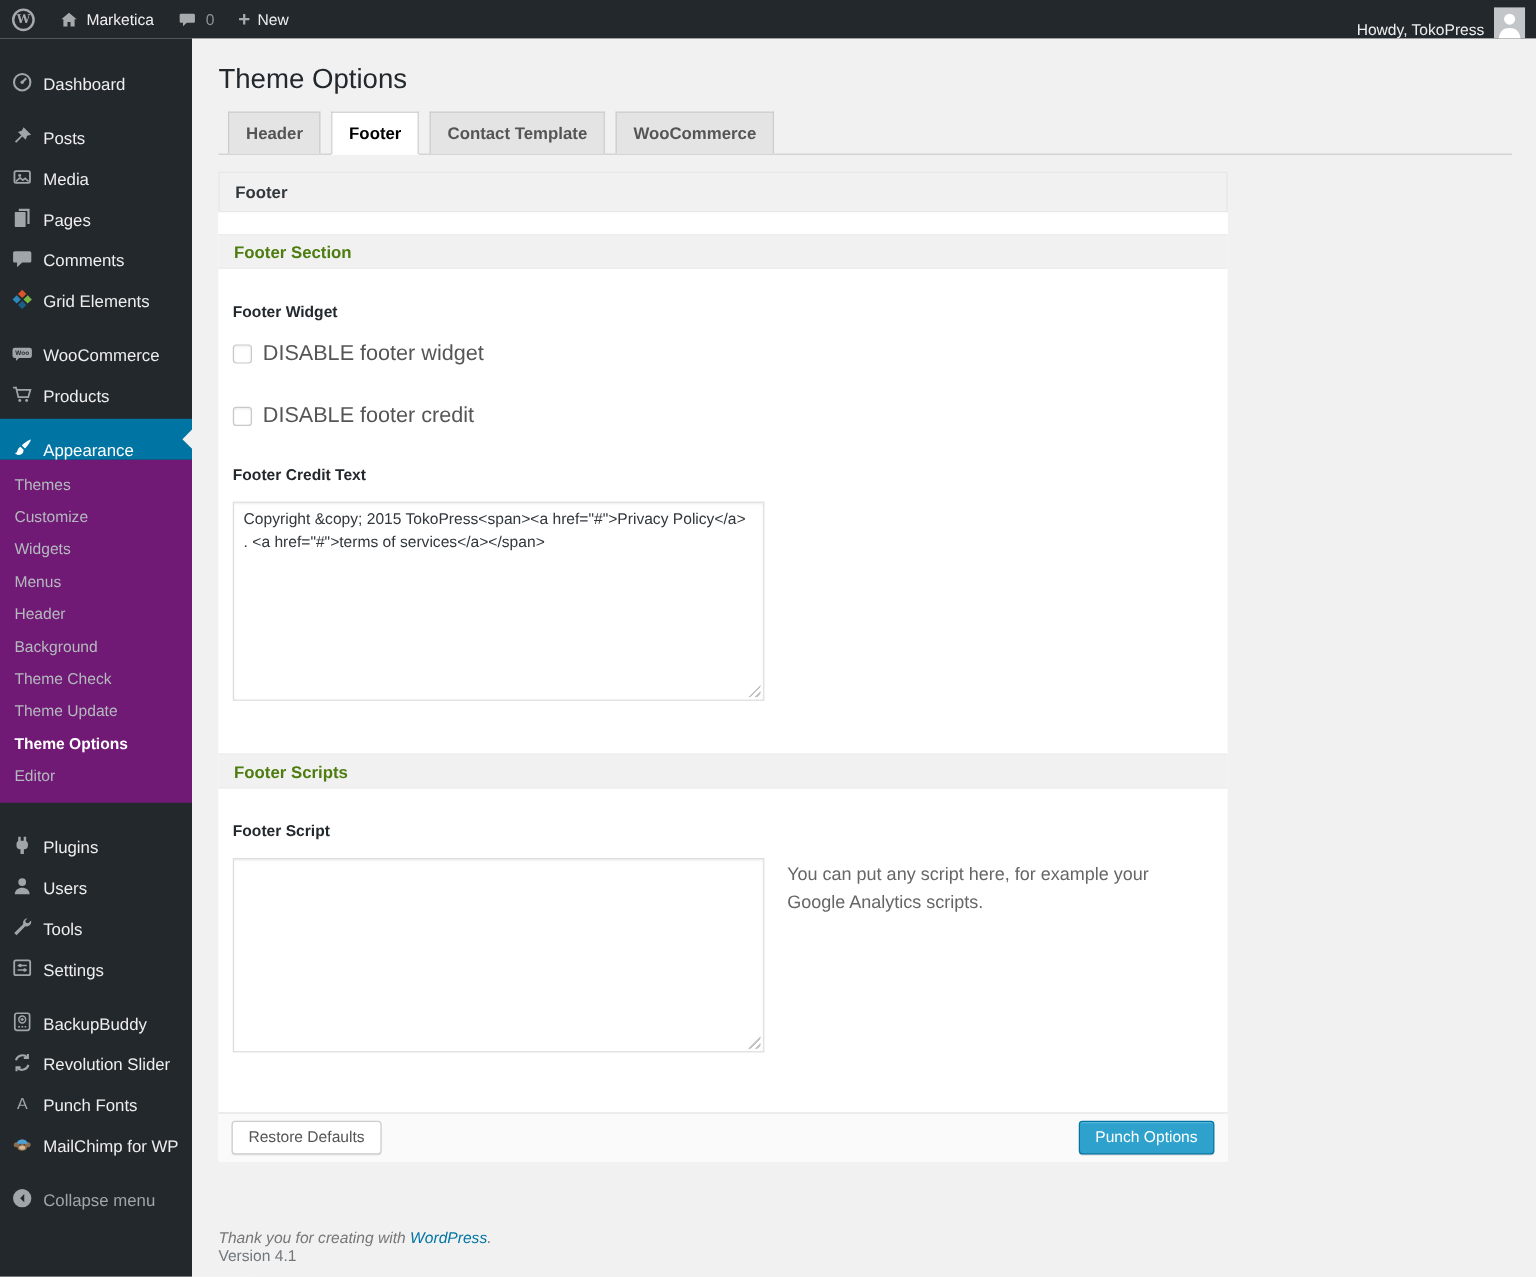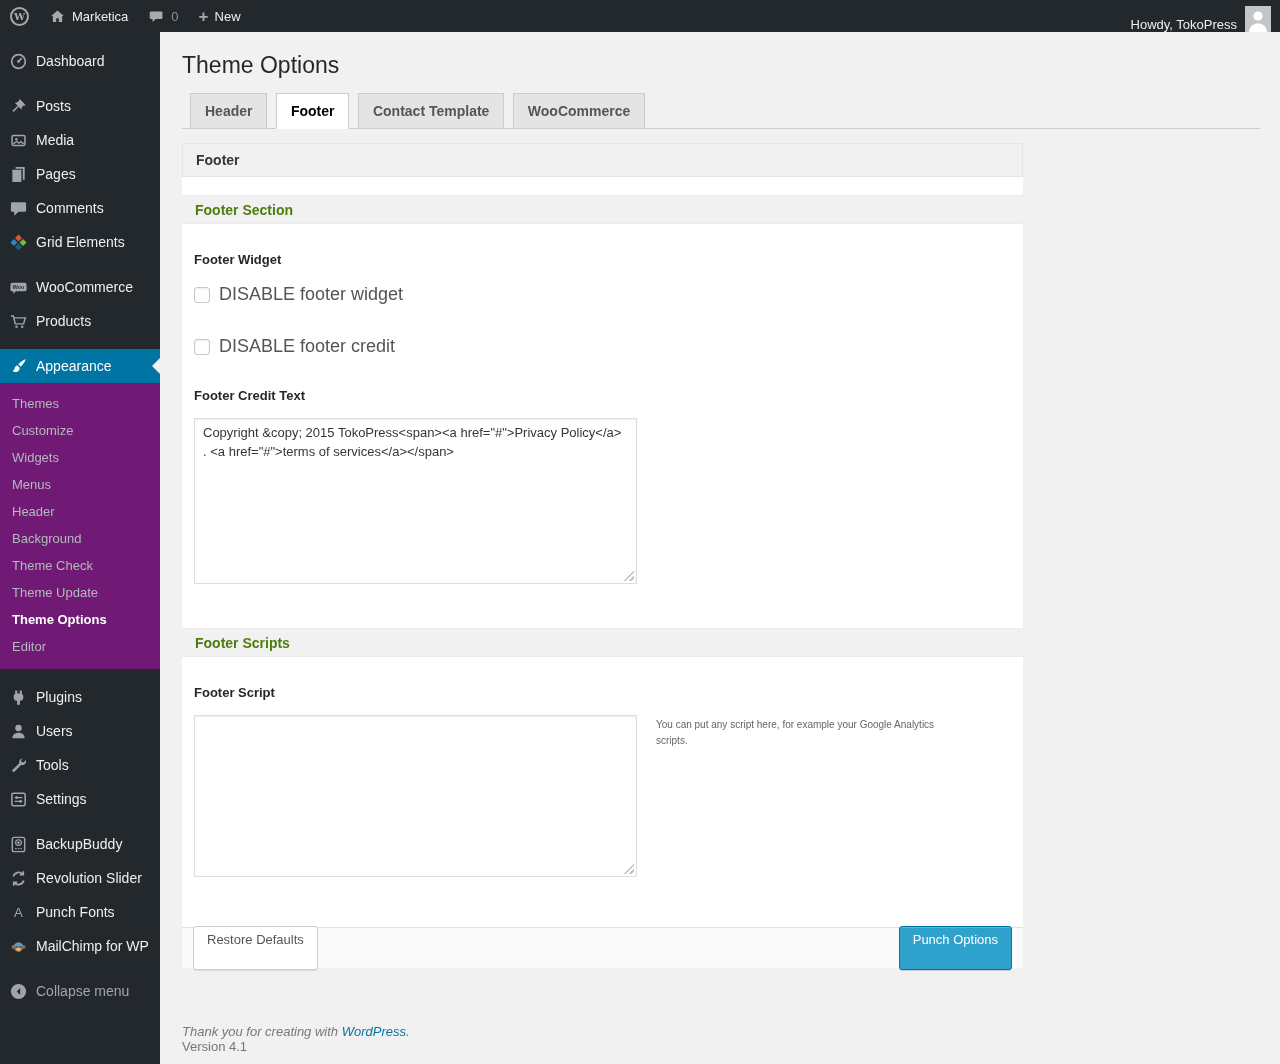--- a/index.html
+++ b/index.html
@@ -17,21 +17,21 @@
   .ab-plus { font-size:17px; font-weight:bold; color:#a7aaad; line-height:1; }
   .ab-right { margin-left:auto; display:flex; align-items:flex-end; gap:8px; padding-right:9px; height:100%; cursor:pointer; }
   .avatar { width:26px; height:26px; display:block; }
 
   
   .layout { display:flex; height:1032px; }
 
   
   .sidebar { width:160px; flex-shrink:0; background:#23282d; padding-top:12px; }
   .menu { list-style:none; }
-  .menu-item { display:flex; align-items:center; height:34px; cursor:pointer; }
+  .menu-item { display:flex; align-items:flex-end; height:34px; cursor:pointer; }
   .micon { width:36px; display:flex; justify-content:center; color:#a0a5aa; }
   .micon svg { width:19px; height:19px; display:block; }
   .mlabel { font-size:14px; color:#eee; }
   .sep { height:11px; }
   .menu-item.active { background:#0074a2; position:relative; }
   .menu-item.active .micon { color:#fff; }
   .menu-item.active .mlabel { color:#fff; }
   .menu-item.active::after { content:""; position:absolute; right:0; top:50%; margin-top:-8px; width:0; height:0; border:8px solid transparent; border-right-color:#f1f1f1; }
   .submenu { list-style:none; background:#701a75; padding:7px 0 9px; }
   .submenu li { padding:7px 12px; font-size:13px; color:#b4b9be; cursor:pointer; line-height:1; }
@@ -59,24 +59,24 @@
   .checkbox { width:16px; height:16px; border:1px solid #c8c8c8; border-radius:3px; background:#fff; box-shadow:inset 0 1px 2px rgba(0,0,0,.08); margin-right:9px; flex-shrink:0; cursor:pointer; }
   .check-label { font-size:18px; color:#555;text-align:center; }
 
   .ta-wrap { position:relative; width:443px; }
   textarea { width:443px; border:1px solid #ddd; background:#fff; box-shadow:inset 0 1px 2px rgba(0,0,0,.07); font-family:"Liberation Sans", sans-serif; font-size:13px; color:#32373c; padding:5px 8px; resize:none; line-height:1.45; outline:none; display:block; }
   .ta-credit { height:166px; }
   .ta-script { height:162px; }
   .grip { position:absolute; right:3px; bottom:3px; width:11px; height:11px; clip-path:polygon(100% 0,100% 100%,0 100%); background:repeating-linear-gradient(135deg,#c3c3c3 0 1.5px,transparent 1.5px 4px); }
 
   .script-row { display:flex; align-items:flex-start; }
-  .help-text { margin-left:19px; margin-top:2px; font-size:10px; color:#666; line-height:1.6; width:310px; }
+  .help-text { margin-left:19px; margin-top:2px; font-size:15px; color:#666; line-height:1.6; width:310px; }
 
   .action-bar { height:41px; background:#fafafa; border-top:1px solid #e1e1e1; display:flex; align-items:center; justify-content:space-between; padding:0 11px; }
-  .btn { font-size:13px; height:44px; line-height:26px; padding:0 13px; border-radius:3px; cursor:pointer; display:inline-block; }
+  .btn { font-size:13px; height:28px; line-height:26px; padding:0 13px; border-radius:3px; cursor:pointer; display:inline-block; }
   .btn-secondary { background:#fff; border:1px solid #ccc; color:#555; box-shadow:0 1px 0 rgba(0,0,0,.08); }
   .btn-primary { background:#2ea2cc; border:1px solid #0074a2; color:#fff; box-shadow:inset 0 1px 0 rgba(120,200,230,.5), 0 1px 0 rgba(0,0,0,.15); }
 
   .content-footer { margin-top:56px; display:flex; justify-content:space-between; font-size:13px;flex-direction:column; }
   .thanks { font-style:italic; color:#777; }
   .thanks .wp-link { color:#0074a2; cursor:pointer; }
   .version { color:#72777c; }
 </style>
 </head>
 <body>

